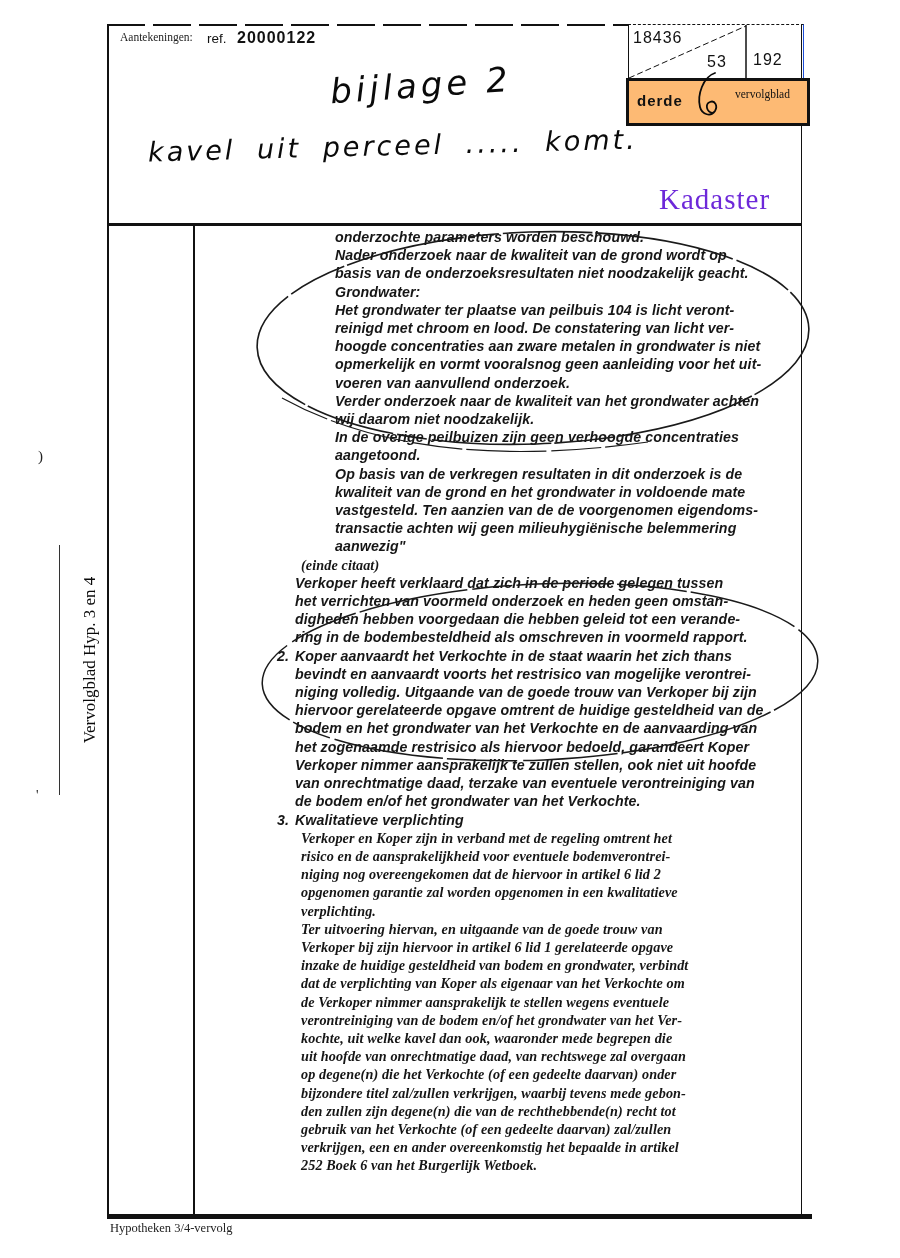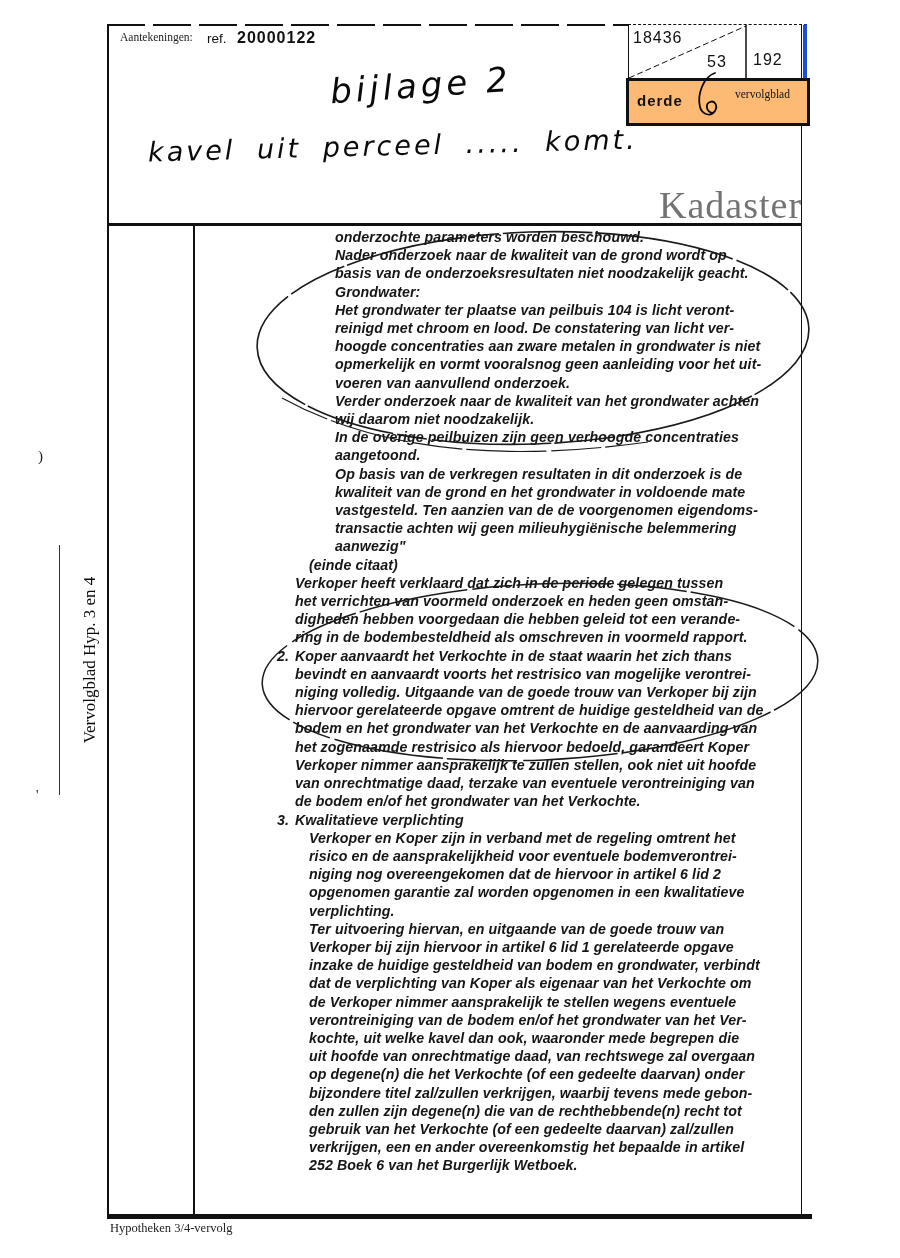--- a/index.html
+++ b/index.html
@@ -9,42 +9,42 @@
   .rule{position:absolute;background:#111;}
   .dashrule{position:absolute;height:2px;
     background:repeating-linear-gradient(to right,#111 0 38px,transparent 38px 46px);}
   
   .notes-label{font-family:"Liberation Serif",serif;font-size:11.5px;color:#222;}
   .ref-label{font-size:13.5px;}
   .ref-number{font-size:16px;font-weight:bold;letter-spacing:1px;}
   .hand{font-family:"DejaVu Sans",sans-serif;font-style:italic;color:#0a0a0a;white-space:nowrap;}
   .hand1{font-size:34px;transform:rotate(-4deg);letter-spacing:4px;}
   .hand2{font-size:27px;transform:rotate(-1.5deg);letter-spacing:3px;word-spacing:10px;}
-  .logo{font-family:"Liberation Serif",serif;font-size:38px;letter-spacing:1px;color:#737373;}
+  .logo{font-family:"Liberation Serif",serif;font-size:29px;letter-spacing:1px;color:#6d28d9;}
   
   .stamp-top{position:absolute;left:628px;top:24px;width:174px;height:54px;
-    border-left:1px solid #111;border-right:4px solid #1d4ed8;
+    border-left:1px solid #111;border-right:1px solid #1d4ed8;
     border-top:1px dashed #111;text-align:right;}
   .stamp-bottom{position:absolute;left:626px;top:78px;width:178px;height:42px;border:3px solid #111;background:#fdba74;}
   .stamp-num{font-size:16px;letter-spacing:1px;}
   .sheet-word{font-size:15px;font-weight:bold;letter-spacing:1px;}
   .sheet-label{font-family:"Liberation Serif",serif;font-size:11.5px;}
   
   .side-label{font-family:"Liberation Serif",serif;font-size:17px;white-space:nowrap;
     transform:translate(-50%,-50%) rotate(-90deg);color:#0a0a0a;}
   .footer-label{font-family:"Liberation Serif",serif;font-size:12.5px;color:#222;text-align:right;}
   .stray{font-family:"Liberation Serif",serif;color:#222;}
   
   .body-text{position:absolute;left:277px;top:228px;width:535px;
     font-style:italic;font-weight:600;font-size:14.2px;line-height:18.2px;
     letter-spacing:0.1px;color:#161616;}
   .bline{position:relative;white-space:nowrap;}
   .num{position:absolute;left:0;top:0;}
   .l1{display:inline-block;margin-left:18px;}
-  .l2{display:inline-block;margin-left:32px;}
+  .l2{display:inline-block;margin-left:24px;font-family:Liberation Serif, serif;}
   .l3{display:inline-block;margin-left:58px;}
   .l1.b,.l2.b,.l3.b{font-weight:bold;}
   svg{display:block;}
 </style>
 </head>
 <body>
 
 <div id="page">
 
   <div class="dashrule" style="left:107px;top:24px;width:521px;"></div>

